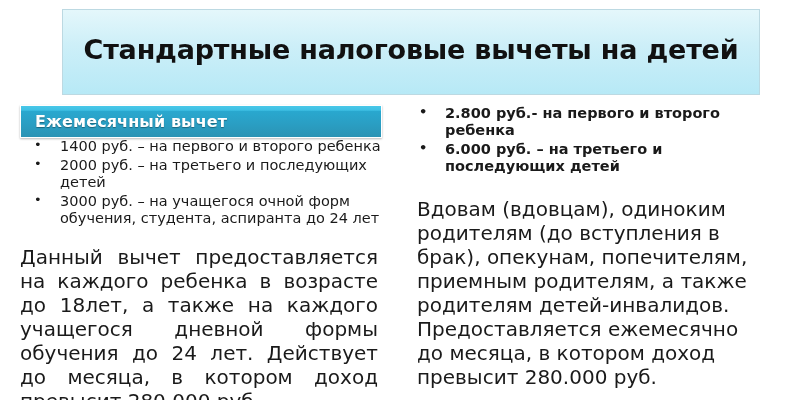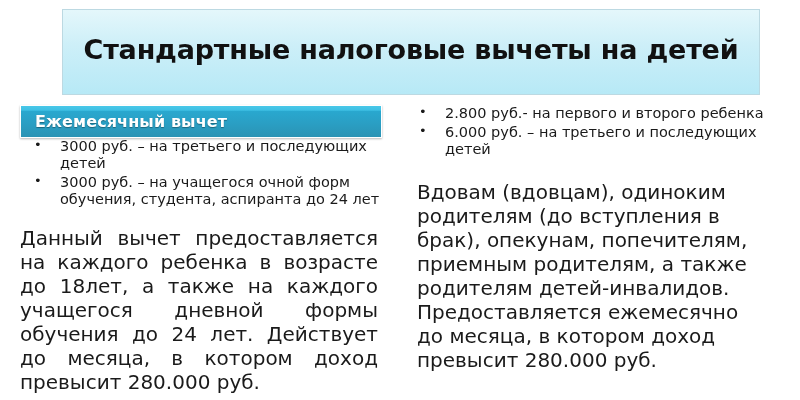--- a/index.html
+++ b/index.html
@@ -98,21 +98,21 @@
   ul.bullets li::before {
     content: "•";
     position: absolute;
     left: 14px;
     top: -1px;
     font-size: 13px;
     color: #1a1a1a;
   }
 
   .bullets-left  { margin-top: 9px; }
-  .bullets-right { margin-top: 9px; }
+  .bullets-right { margin-top: 9px; font-weight: bold; }
   .bullets-right li { padding-left: 36px; margin-bottom: 5px; }
   .bullets-right li::before { left: 12px; }
 
   
   .para {
     font-size: 20px;
     line-height: 1.20;
     color: #1a1a1a;
     margin: 0;
   }
@@ -137,21 +137,22 @@
   <div class="title-box">
     <div class="title-text">Стандартные налоговые вычеты на детей</div>
   </div>
 
   <div class="col col-left">
     <div class="col-header">
       <span class="col-header-text">Ежемесячный вычет</span>
     </div>
 
     <ul class="bullets bullets-left">
-      <li>3000 руб. – на третьего и последующих детей</li>
+      <li>1400 руб. – на первого и второго ребенка</li>
+      <li>2000 руб. – на третьего и последующих детей</li>
       <li>3000 руб. – на учащегося очной форм обучения, студента, аспиранта до 24 лет</li>
     </ul>
 
     <p class="para para-left">Данный вычет предоставляется на каждого ребенка в возрасте до 18лет, а также на каждого учащегося дневной формы обучения до 24 лет. Действует до месяца, в котором доход превысит 280.000 руб.</p>
   </div>
 
   <div class="col col-right">
 
     <ul class="bullets bullets-right">
       <li>2.800 руб.- на первого и второго ребенка</li>

